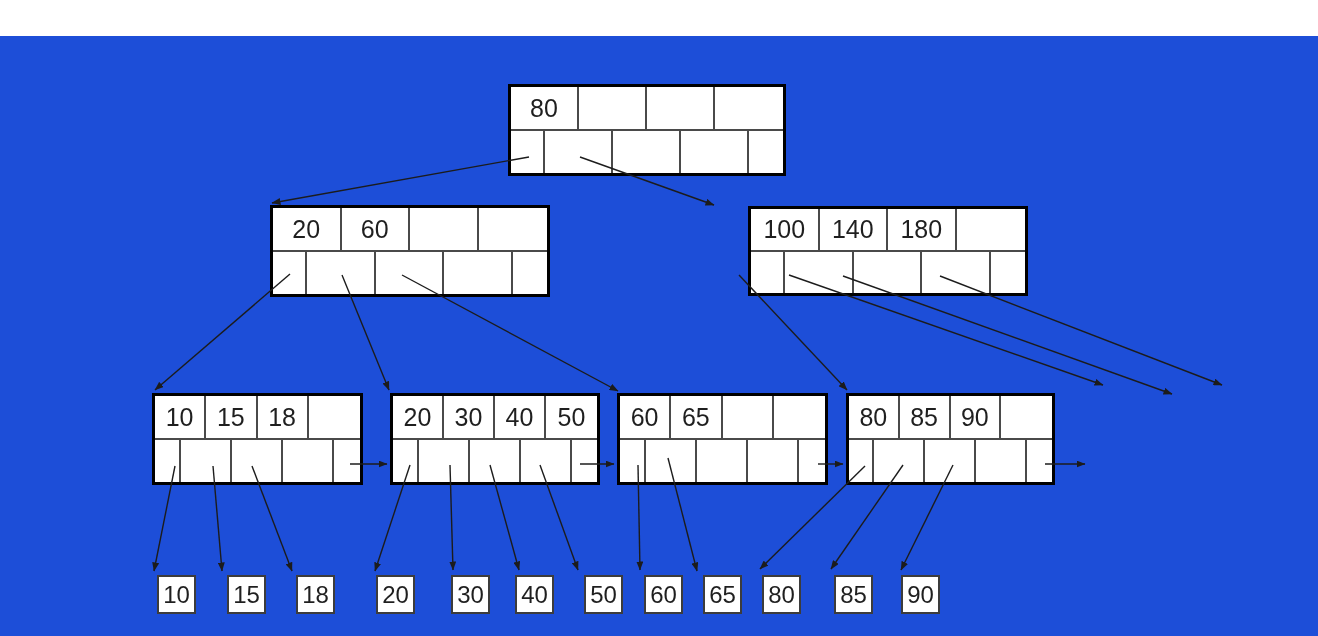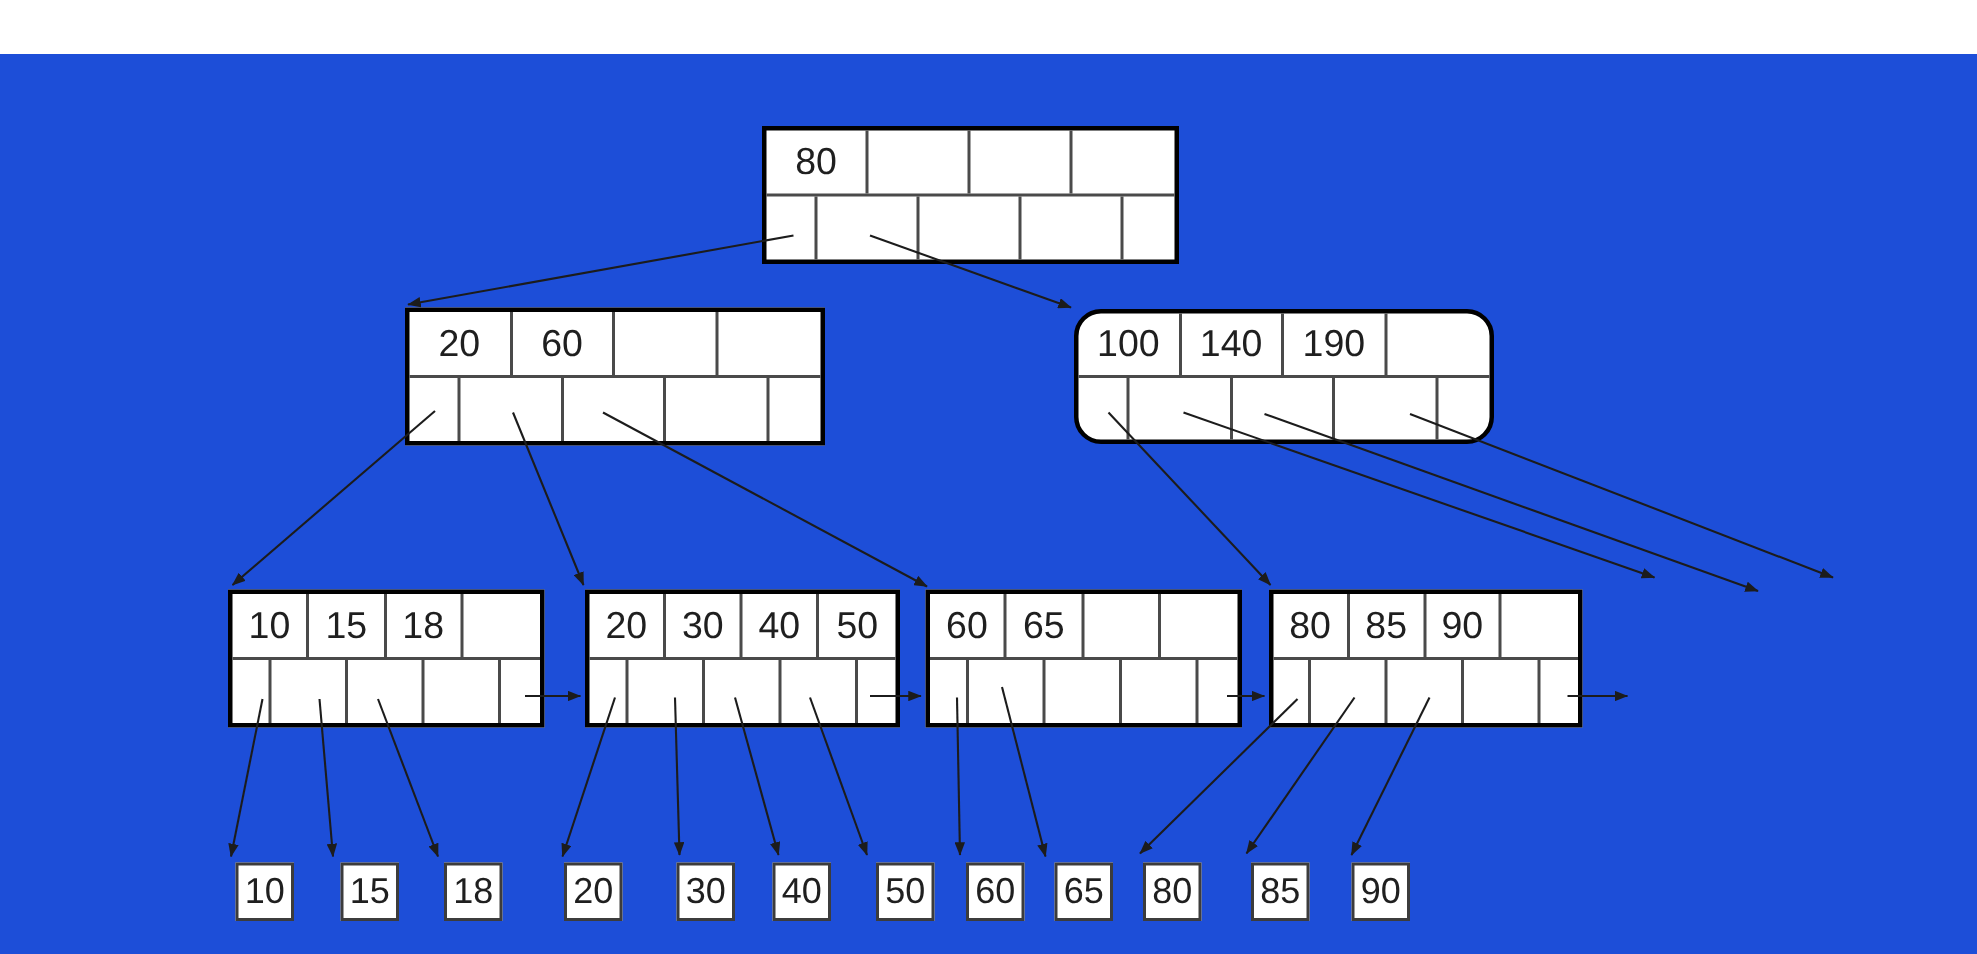--- a/index.html
+++ b/index.html
@@ -134,25 +134,25 @@
           <div class="kcell"></div>
         </div>
         <div class="prow">
           <div class="pcell" style="width: 12.5%;"></div>
           <div class="pcell" style="width: 25%;"></div>
           <div class="pcell" style="width: 25%;"></div>
           <div class="pcell" style="width: 25%;"></div>
           <div class="pcell" style="width: 12.5%;"></div>
         </div>
       </div>
-      <div class="bnode" style="left: 716px; top: 170px; width: 280px; height: 90px; border-radius: 18px;">
+      <div class="bnode" style="left: 748px; top: 170px; width: 280px; height: 90px;">
         <div class="krow">
           <div class="kcell">100</div>
           <div class="kcell">140</div>
-          <div class="kcell">190</div>
+          <div class="kcell">180</div>
           <div class="kcell"></div>
         </div>
         <div class="prow">
           <div class="pcell" style="width: 12.5%;"></div>
           <div class="pcell" style="width: 25%;"></div>
           <div class="pcell" style="width: 25%;"></div>
           <div class="pcell" style="width: 25%;"></div>
           <div class="pcell" style="width: 12.5%;"></div>
         </div>
       </div>

